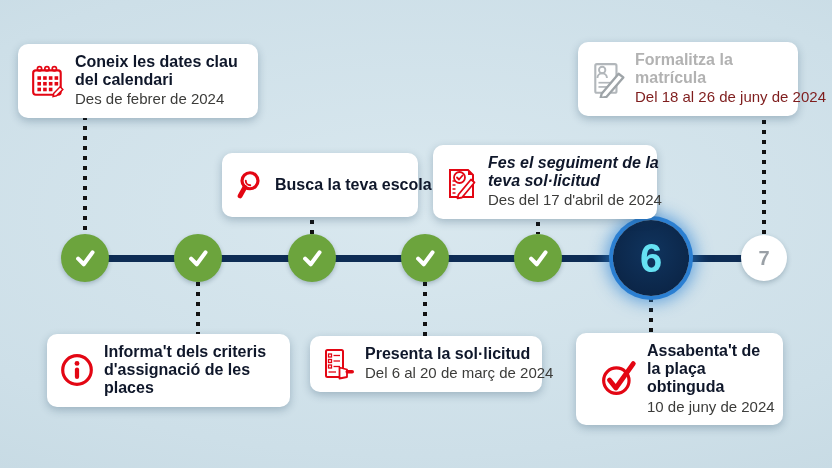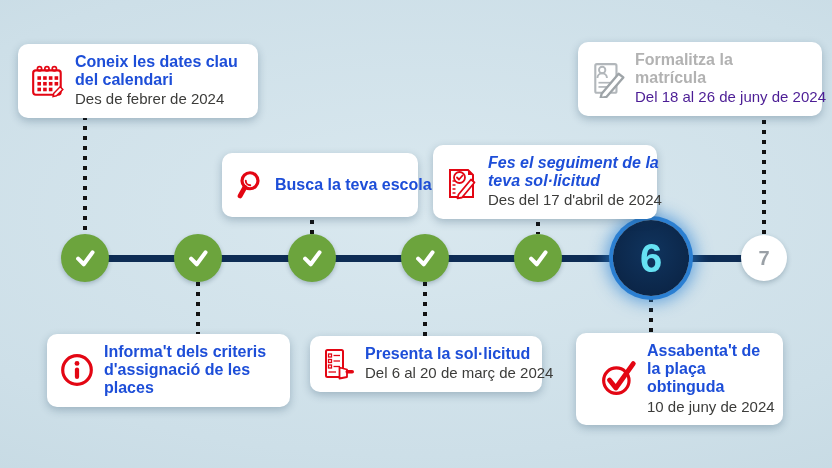--- a/index.html
+++ b/index.html
@@ -38,32 +38,32 @@
     color:#9aa0a6;font-size:20px;font-weight:bold;
   }
   
   .card{
     position:absolute;background:#ffffff;border-radius:10px;
     box-shadow:0 3px 9px rgba(25,60,90,.28);
     display:flex;align-items:center;gap:9px;padding:9px 12px;box-sizing:border-box;
   }
   .card .icon{flex:0 0 auto;display:flex;align-items:center;justify-content:center;}
   .card .txt{display:flex;flex-direction:column;}
-  .card .title{font-weight:bold;font-size:16px;line-height:1.14;color:#1d4ed8;}
+  .card .title{font-weight:bold;font-size:16px;line-height:1.14;color:#0f172a;}
   .card .sub{font-size:15px;line-height:1.25;color:#3c3c3a;white-space:nowrap;margin-top:1px;}
   .card.inactive .title{color:#b2b2b2;}
-  .card.inactive .sub{color:#4c1d95;}
+  .card.inactive .sub{color:#7f1d1d;}
 
   .card-dates{left:18px;top:44px;width:240px;}
   .card-dates .title{max-width:180px;}
   .card-escola{left:222px;top:153px;width:196px;height:64px;}
   .card-escola .title{white-space:nowrap;}
   .card-seguiment{left:433px;top:145px;width:224px;}
   .card-seguiment .title{max-width:172px;font-style:italic;}
-  .card-matricula{left:578px;top:42px;width:244px;}
+  .card-matricula{left:578px;top:42px;width:220px;}
   .card-matricula .title{max-width:122px;}
   .card-criteris{left:47px;top:334px;width:243px;}
   .card-criteris .title{max-width:170px;}
   .card-presenta{left:310px;top:336px;width:232px;}
   .card-presenta .title{white-space:nowrap;}
   .card-placa{left:576px;top:333px;width:207px;padding-left:24px;}
   .card-placa .title{max-width:145px;}
 
   svg{display:block;}
 </style>

